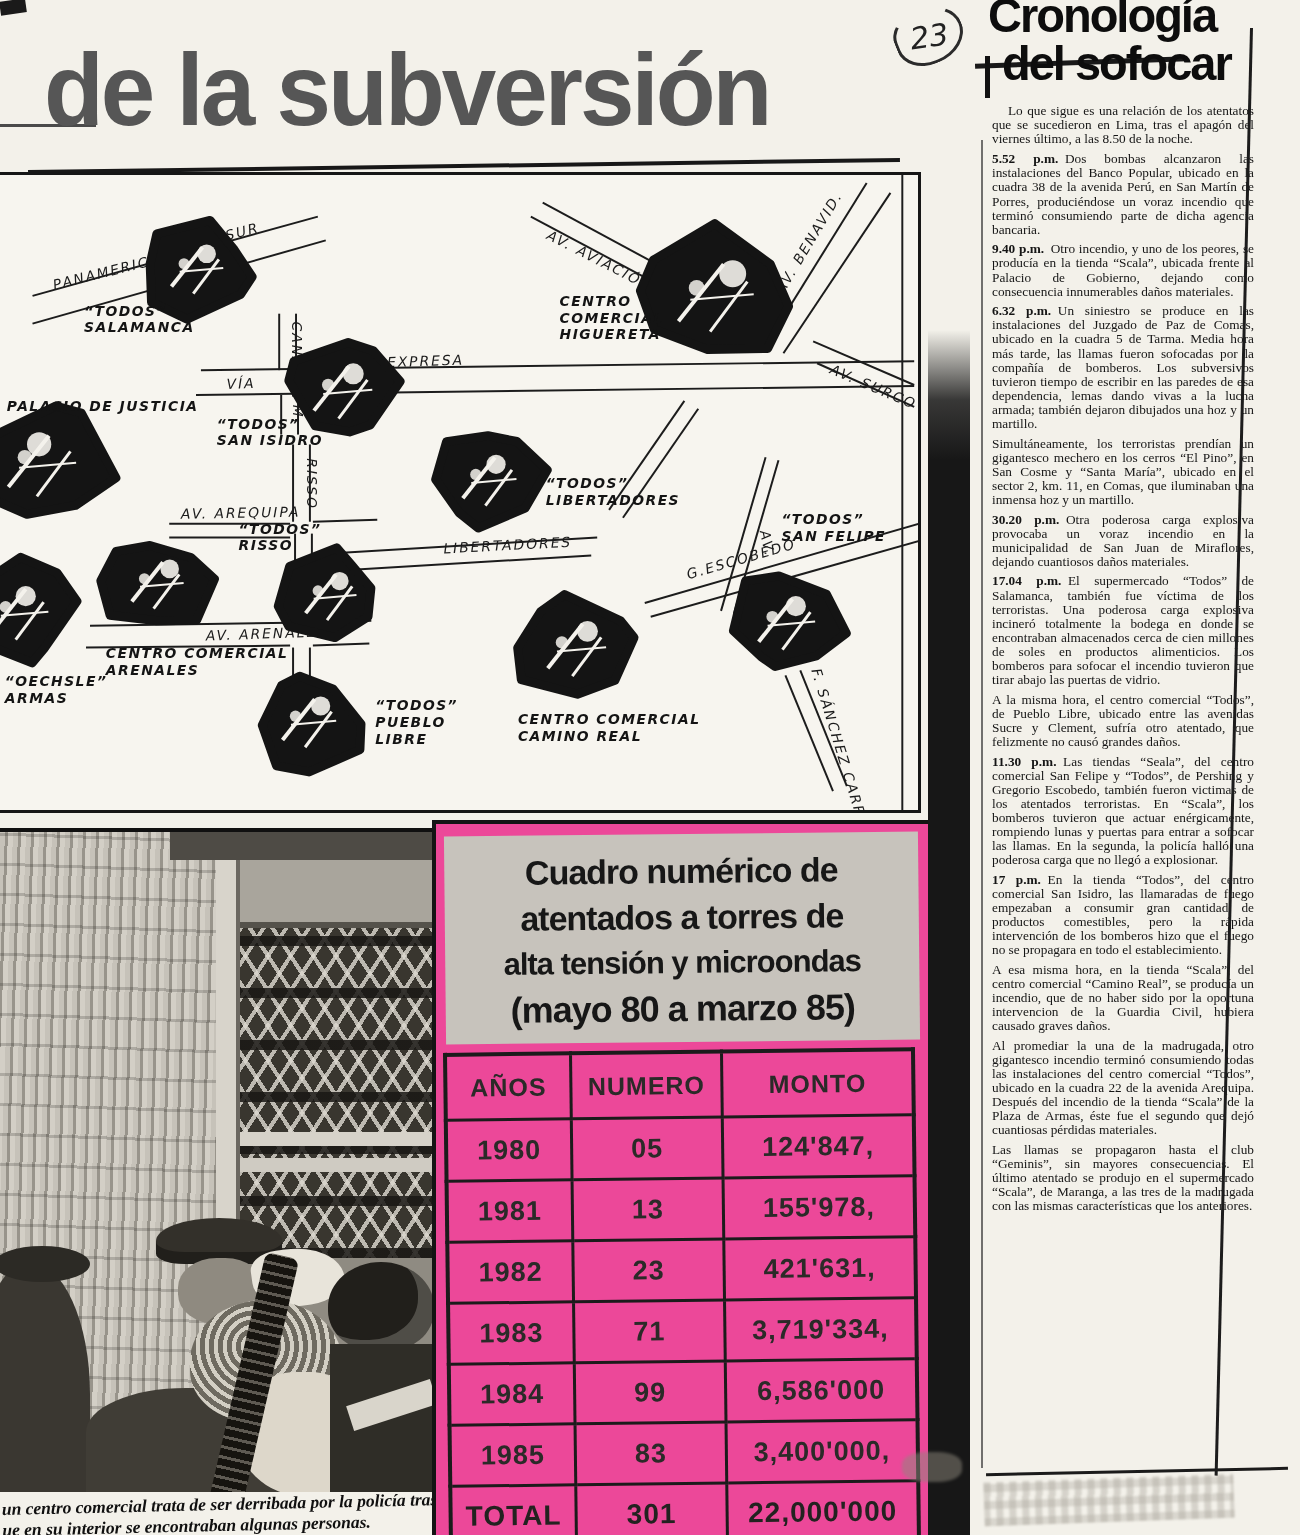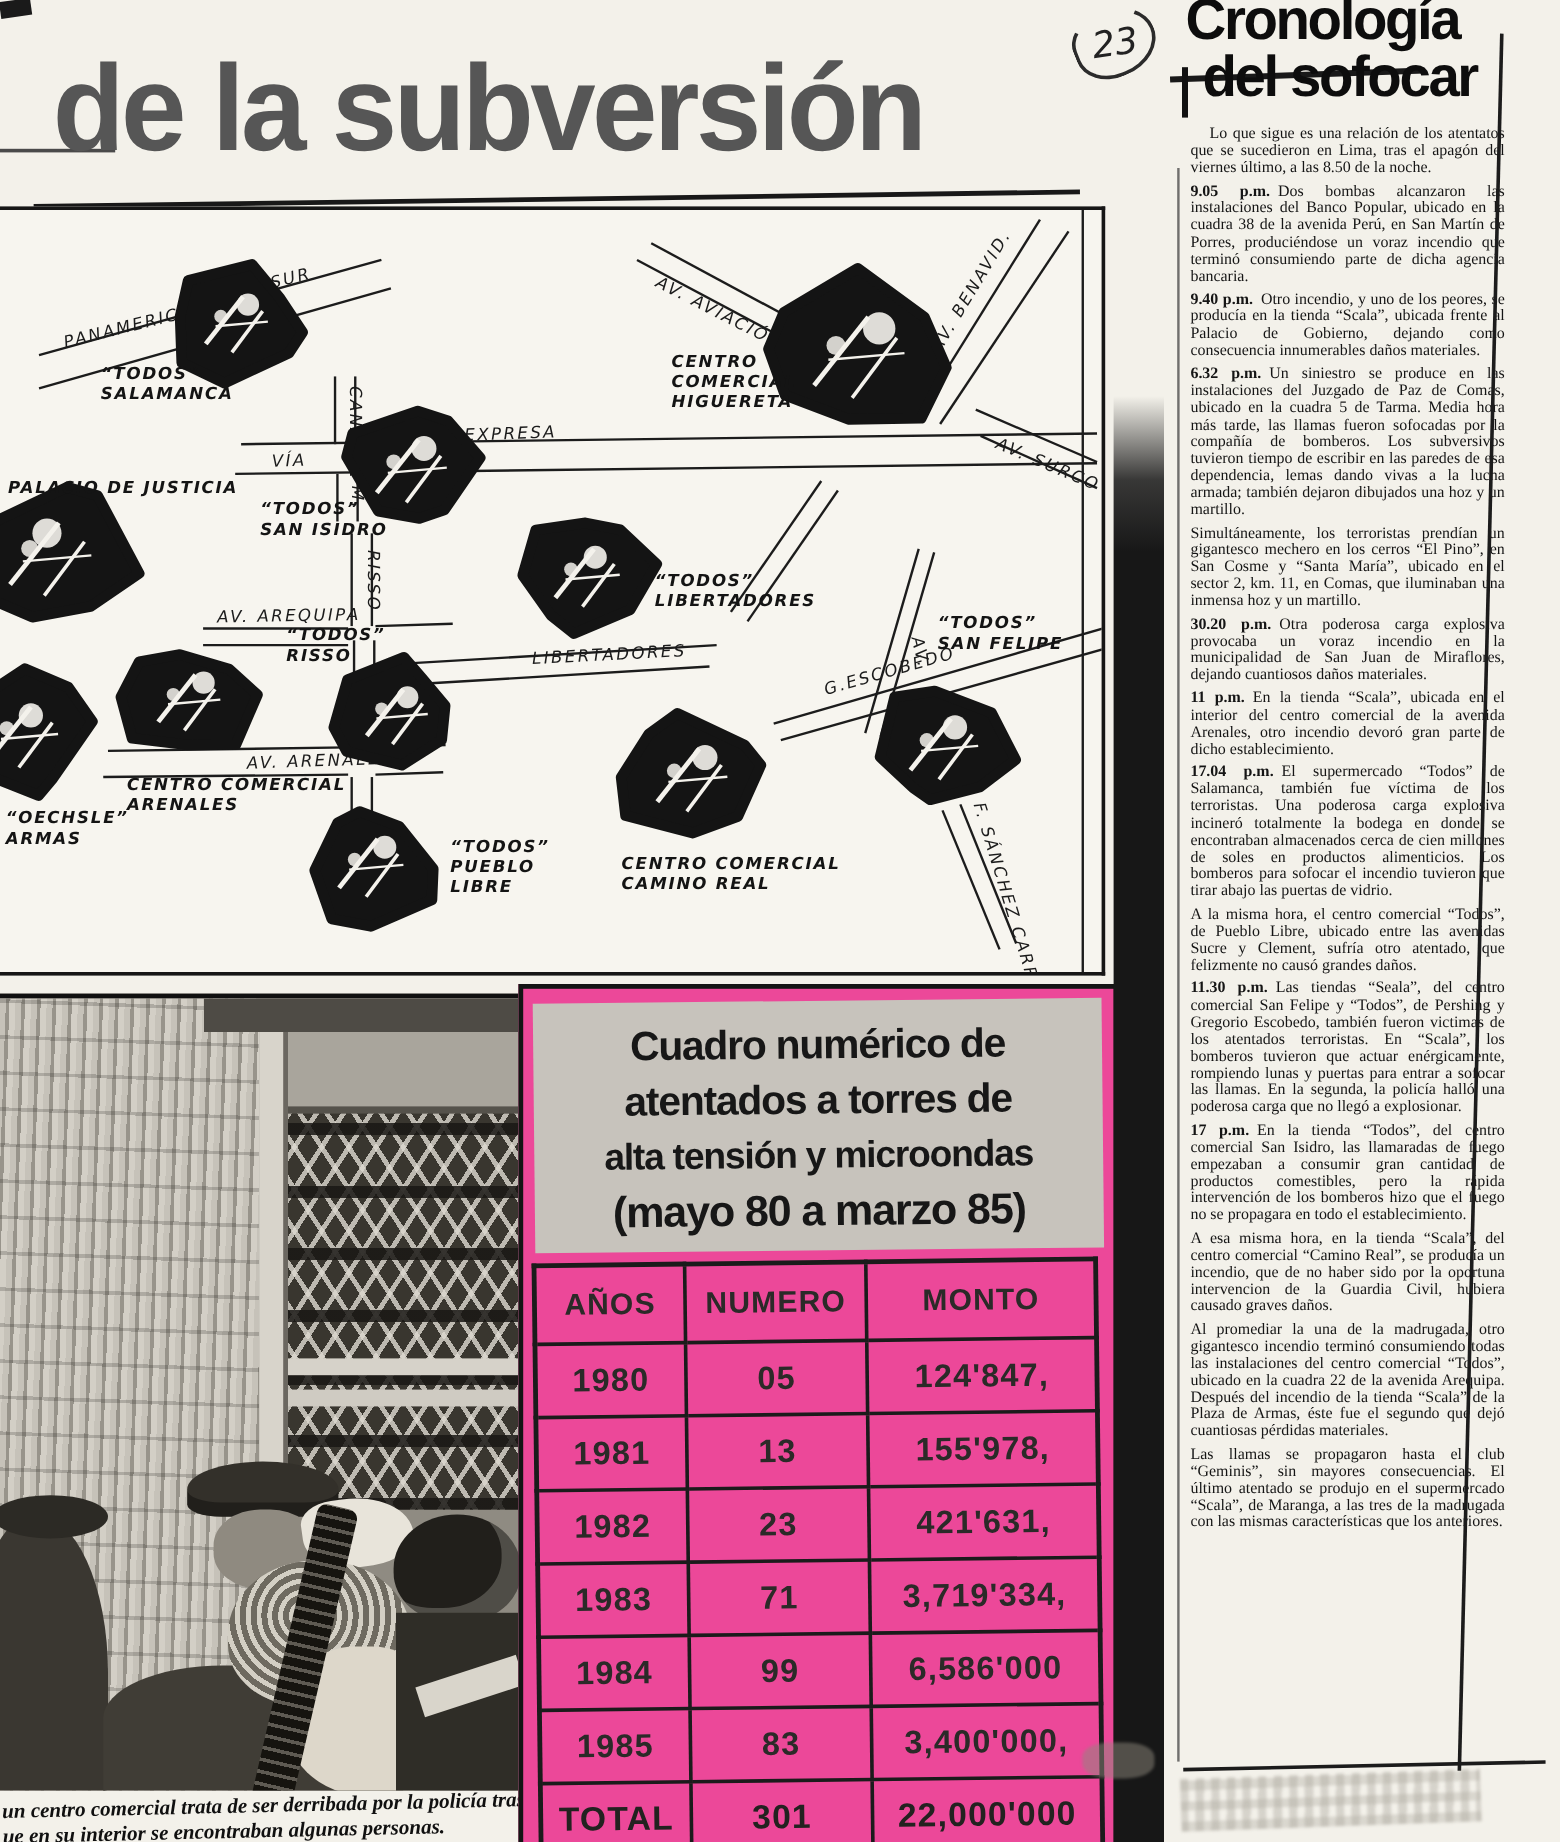--- a/index.html
+++ b/index.html
@@ -373,26 +373,25 @@
 
   <div id="col-title">
     <div class="t1">Cronología</div>
     <div class="t2">del sofocar</div>
   </div>
   <div id="title-tick"></div>
 
   <div id="col-body">
     <p id="col-intro">Lo que sigue es una relación de los atentatos que se sucedieron en Lima, tras el apagón del viernes último, a las 8.50 de la noche.</p>
     <div id="chrono-entries">
-        <p class="entry"><b>9.05 p.m. </b>Dos bombas alcanzaron las instalaciones del Banco Popular, ubicado en la cuadra 38 de la avenida Perú, en San Martín de Porres, produciéndose un voraz incendio que terminó consumiendo parte de dicha agencia bancaria.</p>
+        <p class="entry"><b>5.52 p.m. </b>Dos bombas alcanzaron las instalaciones del Banco Popular, ubicado en la cuadra 38 de la avenida Perú, en San Martín de Porres, produciéndose un voraz incendio que terminó consumiendo parte de dicha agencia bancaria.</p>
         <p class="entry"><b>9.40 p.m. </b>Otro incendio, y uno de los peores, se producía en la tienda “Scala”, ubicada frente al Palacio de Gobierno, dejando como consecuencia innumerables daños materiales.</p>
         <p class="entry"><b>6.32 p.m. </b>Un siniestro se produce en las instalaciones del Juzgado de Paz de Comas, ubicado en la cuadra 5 de Tarma. Media hora más tarde, las llamas fueron sofocadas por la compañía de bomberos. Los subversivos tuvieron tiempo de escribir en las paredes de esa dependencia, lemas dando vivas a la lucha armada; también dejaron dibujados una hoz y un martillo.</p>
         <p class="entry">Simultáneamente, los terroristas prendían un gigantesco mechero en los cerros “El Pino”, en San Cosme y “Santa María”, ubicado en el sector 2, km. 11, en Comas, que iluminaban una inmensa hoz y un martillo.</p>
         <p class="entry"><b>30.20 p.m. </b>Otra poderosa carga explosiva provocaba un voraz incendio en la municipalidad de San Juan de Miraflores, dejando cuantiosos daños materiales.</p>
-        <p class="entry"><b>11 p.m. </b>En la tienda “Scala”, ubicada en el interior del centro comercial de la avenida Arenales, otro incendio devoró gran parte de dicho establecimiento.</p>
         <p class="entry"><b>17.04 p.m. </b>El supermercado “Todos” de Salamanca, también fue víctima de los terroristas. Una poderosa carga explosiva incineró totalmente la bodega en donde se encontraban almacenados cerca de cien millones de soles en productos alimenticios. Los bomberos para sofocar el incendio tuvieron que tirar abajo las puertas de vidrio.</p>
         <p class="entry">A la misma hora, el centro comercial “Todos”, de Pueblo Libre, ubicado entre las avenidas Sucre y Clement, sufría otro atentado, que felizmente no causó grandes daños.</p>
         <p class="entry"><b>11.30 p.m. </b>Las tiendas “Seala”, del centro comercial San Felipe y “Todos”, de Pershing y Gregorio Escobedo, también fueron victimas de los atentados terroristas. En “Scala”, los bomberos tuvieron que actuar enérgicamente, rompiendo lunas y puertas para entrar a sofocar las llamas. En la segunda, la policía halló una poderosa carga que no llegó a explosionar.</p>
         <p class="entry"><b>17 p.m. </b>En la tienda “Todos”, del centro comercial San Isidro, las llamaradas de fuego empezaban a consumir gran cantidad de productos comestibles, pero la rápida intervención de los bomberos hizo que el fuego no se propagara en todo el establecimiento.</p>
         <p class="entry">A esa misma hora, en la tienda “Scala”, del centro comercial “Camino Real”, se producía un incendio, que de no haber sido por la oportuna intervencion de la Guardia Civil, hubiera causado graves daños.</p>
         <p class="entry">Al promediar la una de la madrugada, otro gigantesco incendio terminó consumiendo todas las instalaciones del centro comercial “Todos”, ubicado en la cuadra 22 de la avenida Arequipa. Después del incendio de la tienda “Scala” de la Plaza de Armas, éste fue el segundo que dejó cuantiosas pérdidas materiales.</p>
         <p class="entry">Las llamas se propagaron hasta el club “Geminis”, sin mayores consecuencias. El último atentado se produjo en el supermercado “Scala”, de Maranga, a las tres de la madrugada con las mismas características que los anteriores.</p>
       </div>
   </div>
 

